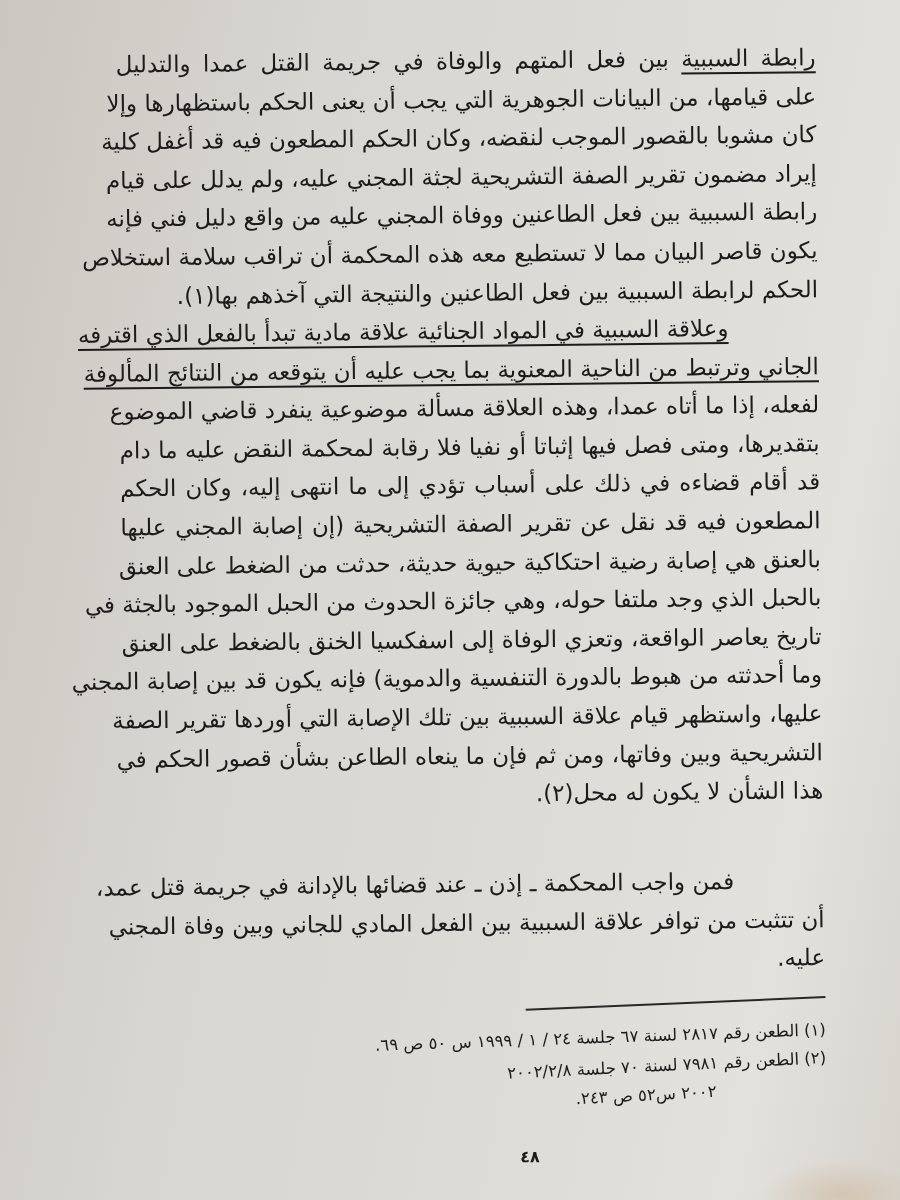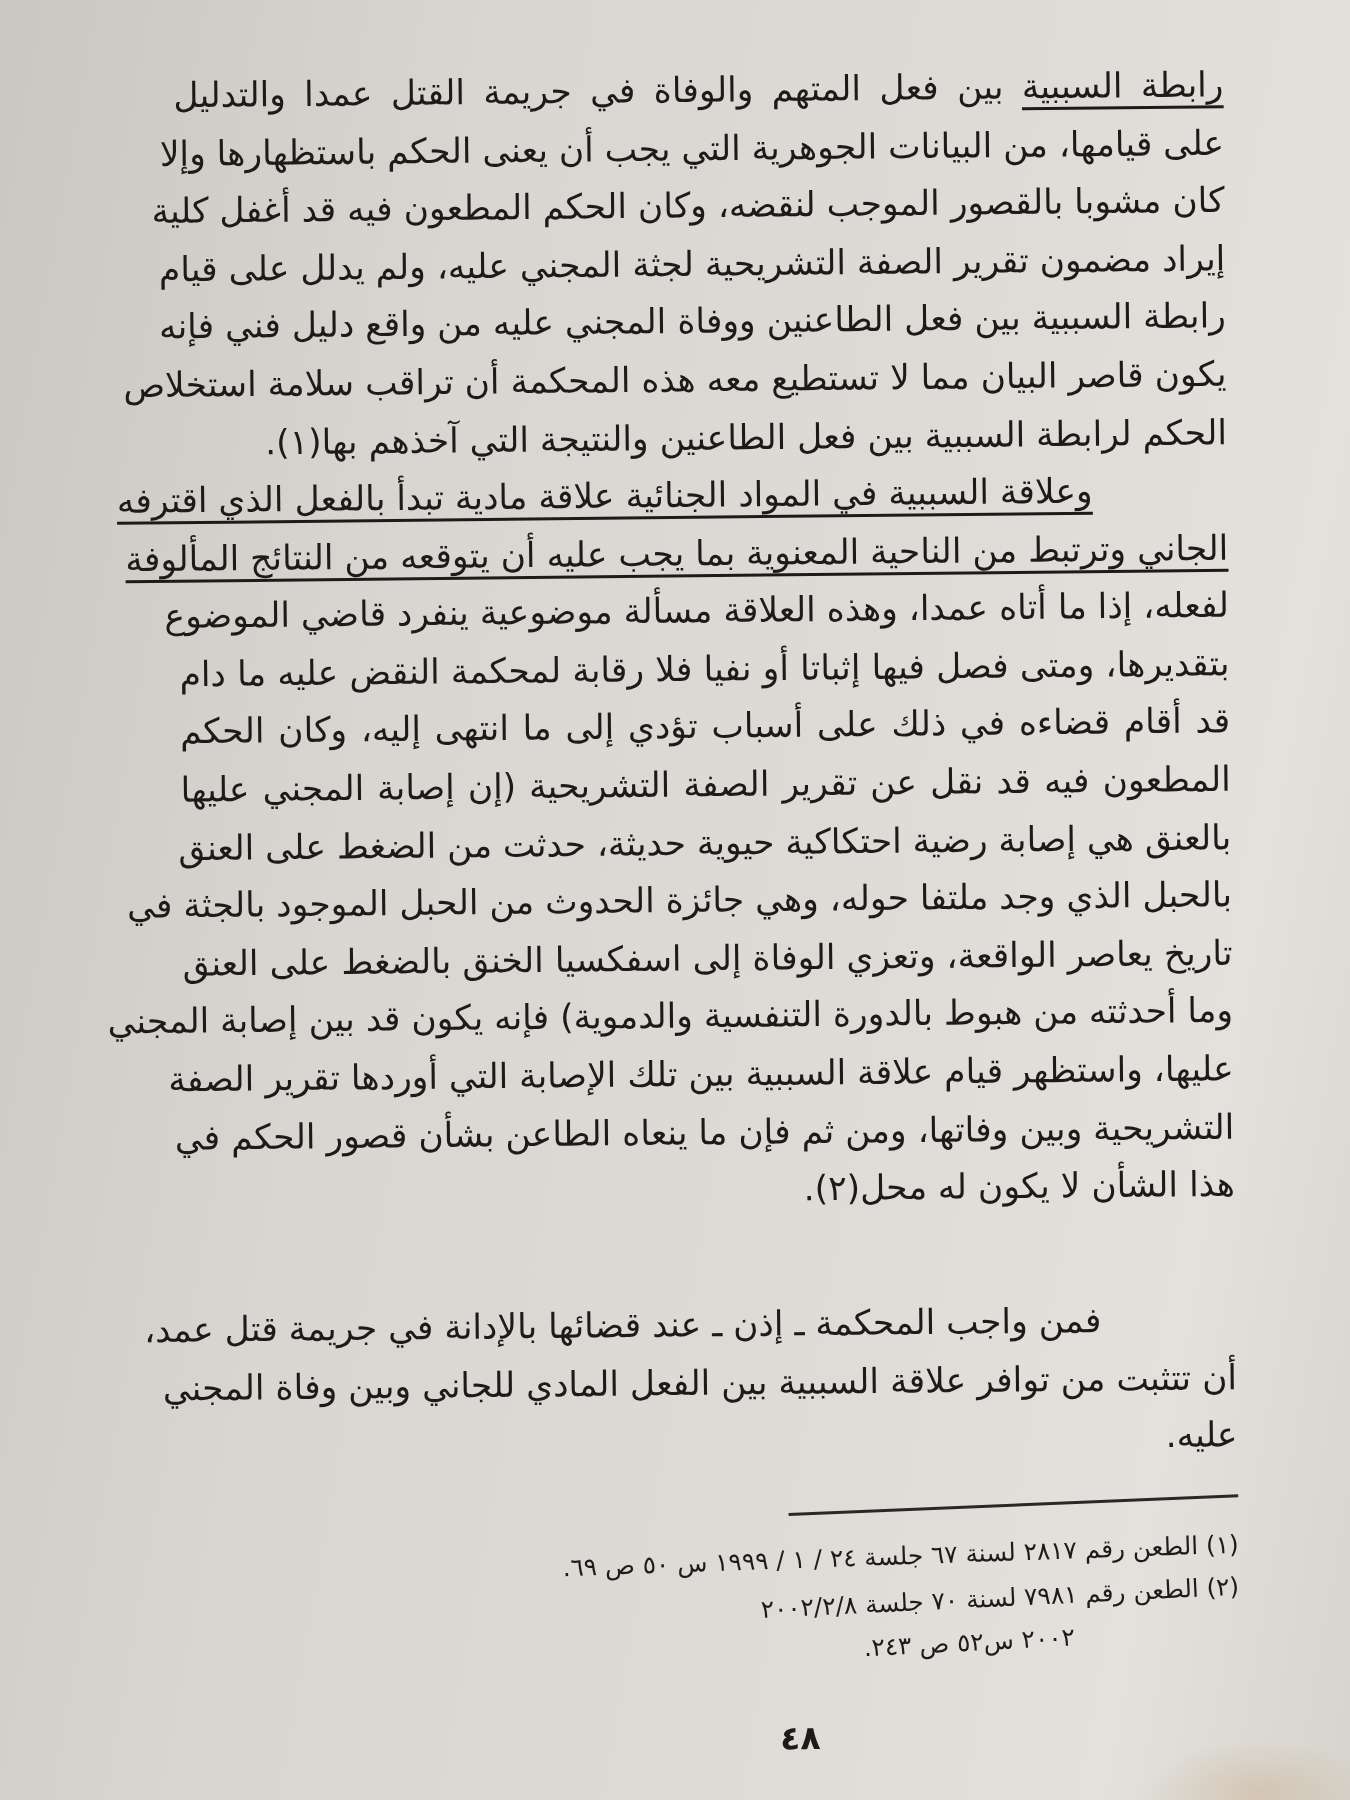--- a/index.html
+++ b/index.html
@@ -32,21 +32,21 @@
     }
     .footnotes {
       position: absolute; right: 85px; top: 1020px; width: 640px;
       direction: rtl; font-size: 16.5px; line-height: 28px;
     }
     .footnotes .fn { display: block; white-space: nowrap; }
     .fn2 { transform: rotate(-2.2deg); transform-origin: right center; }
     .fn2b { padding-right: 110px; transform: rotate(-2.4deg); transform-origin: right center; margin-top: 0px; }
     .fn1 { transform: rotate(-1.4deg); transform-origin: right center; }
     .page-number {
-      position: absolute; left: 508px; top: 1148px; font-size: 22px; font-weight: bold;
+      position: absolute; left: 508px; top: 1148px; font-size: 16px; font-weight: bold;
       direction: rtl;
     }
     .shadow {
       position: absolute; right: -20px; bottom: -30px; width: 160px; height: 70px;
       border-radius: 50%; background: radial-gradient(ellipse at center, rgba(200,160,120,0.35), rgba(200,160,120,0) 70%);
     }
   </style>
 </head>
 <body>
 

